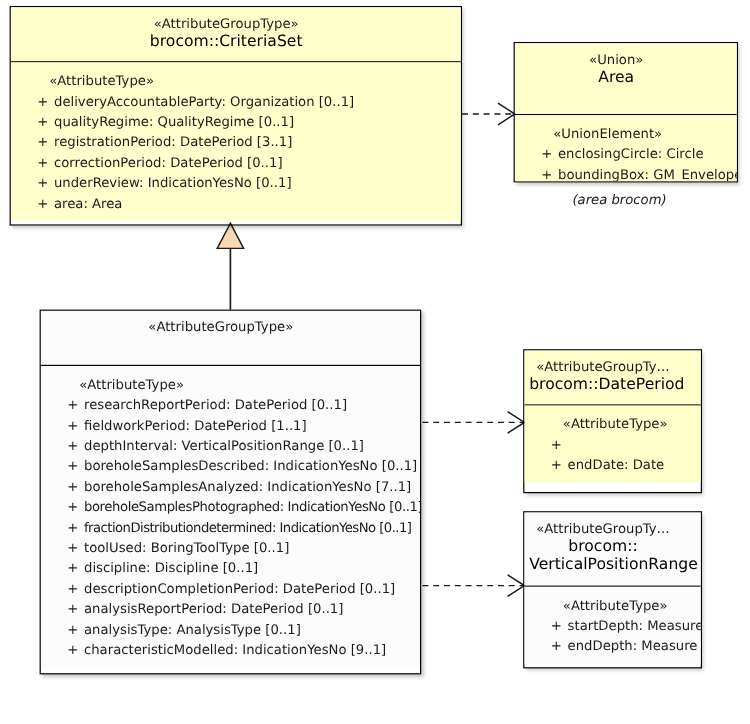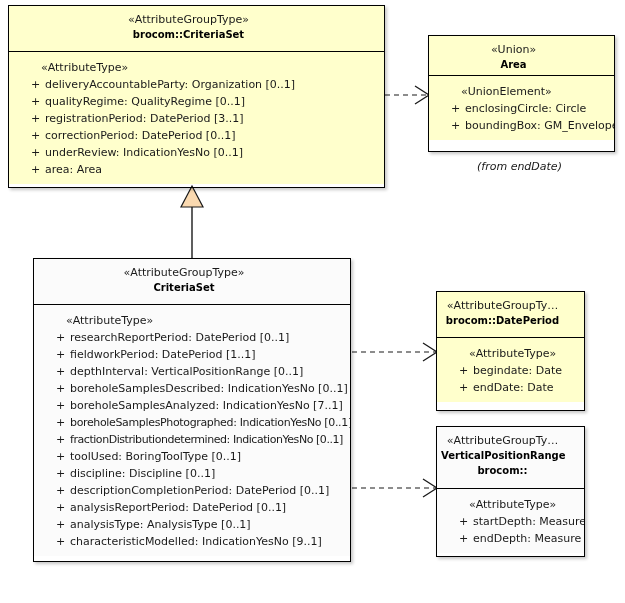--- a/index.html
+++ b/index.html
@@ -41,22 +41,22 @@
   .uml-body {
     box-sizing: border-box;
     padding: 7px 4px 6px 16px;
   }
   .stereo {
     font-size: 11px;
     color: #1a1a1a;
     white-space: nowrap;
   }
   .cname {
-    font-size: 10px;
-    font-weight: bold;
+    font-size: 13px;
+    font-weight: normal;
     color: #000000;
     white-space: nowrap;
   }
   .grp-stereo {
     font-size: 11px;
     color: #1a1a1a;
     padding-left: 16px;
     line-height: 17px;
     white-space: nowrap;
   }
@@ -159,43 +159,42 @@
         <span class="attr-txt">underReview: IndicationYesNo [0..1]</span>
       </div>
       <div class="attr-row">
         <span class="attr-vis">+</span>
         <span class="attr-txt">area: Area</span>
       </div>
     </div>
   </div>
 
   <div class="uml-box" style="left:428px; top:35px; width:187px; height:117px;">
-    <div class="uml-head fill-yellow" style="height:40px;">
+    <div class="uml-head fill-yellow" style="height:60px;">
       <div class="stereo">«Union»</div>
       <div class="cname">Area</div>
     </div>
     <div class="uml-body fill-yellow">
       <div class="grp-stereo">«UnionElement»</div>
       <div class="attr-row">
         <span class="attr-vis">+</span>
         <span class="attr-txt">enclosingCircle: Circle</span>
       </div>
       <div class="attr-row">
         <span class="attr-vis">+</span>
         <span class="attr-txt">boundingBox: GM_Envelope</span>
       </div>
     </div>
   </div>
 
-  <div class="note-text" style="left:477px; top:160px;">(from endDate)</div>
+  <div class="note-text" style="left:477px; top:160px;">(area brocom)</div>
 
   <div class="uml-box" style="left:33px; top:258px; width:318px; height:304px;">
     <div class="uml-head fill-white" style="height:46px;">
       <div class="stereo">«AttributeGroupType»</div>
-      <div class="cname">CriteriaSet</div>
     </div>
     <div class="uml-body fill-white">
       <div class="grp-stereo">«AttributeType»</div>
 
       <div class="attr-row">
         <span class="attr-vis">+</span>
         <span class="attr-txt">researchReportPeriod: DatePeriod [0..1]</span>
       </div>
       <div class="attr-row">
         <span class="attr-vis">+</span>
@@ -250,34 +249,33 @@
 
   <div class="uml-box" style="left:436px; top:291px; width:149px; height:120px;">
     <div class="uml-head fill-yellow" style="height:46px;">
       <div class="stereo">«AttributeGroupTy…</div>
       <div class="cname">brocom::DatePeriod</div>
     </div>
     <div class="uml-body fill-yellow">
       <div class="grp-stereo">«AttributeType»</div>
       <div class="attr-row">
         <span class="attr-vis">+</span>
-        <span class="attr-txt">begindate: Date</span>
       </div>
       <div class="attr-row">
         <span class="attr-vis">+</span>
         <span class="attr-txt">endDate: Date</span>
       </div>
     </div>
   </div>
 
   <div class="uml-box" style="left:436px; top:426px; width:149px; height:131px;">
     <div class="uml-head fill-white" style="height:62px;">
       <div class="stereo">«AttributeGroupTy…</div>
+      <div class="cname">brocom::</div>
       <div class="cname">VerticalPositionRange</div>
-      <div class="cname">brocom::</div>
     </div>
     <div class="uml-body fill-white">
       <div class="grp-stereo">«AttributeType»</div>
       <div class="attr-row">
         <span class="attr-vis">+</span>
         <span class="attr-txt">startDepth: Measure</span>
       </div>
       <div class="attr-row">
         <span class="attr-vis">+</span>
         <span class="attr-txt">endDepth: Measure</span>

